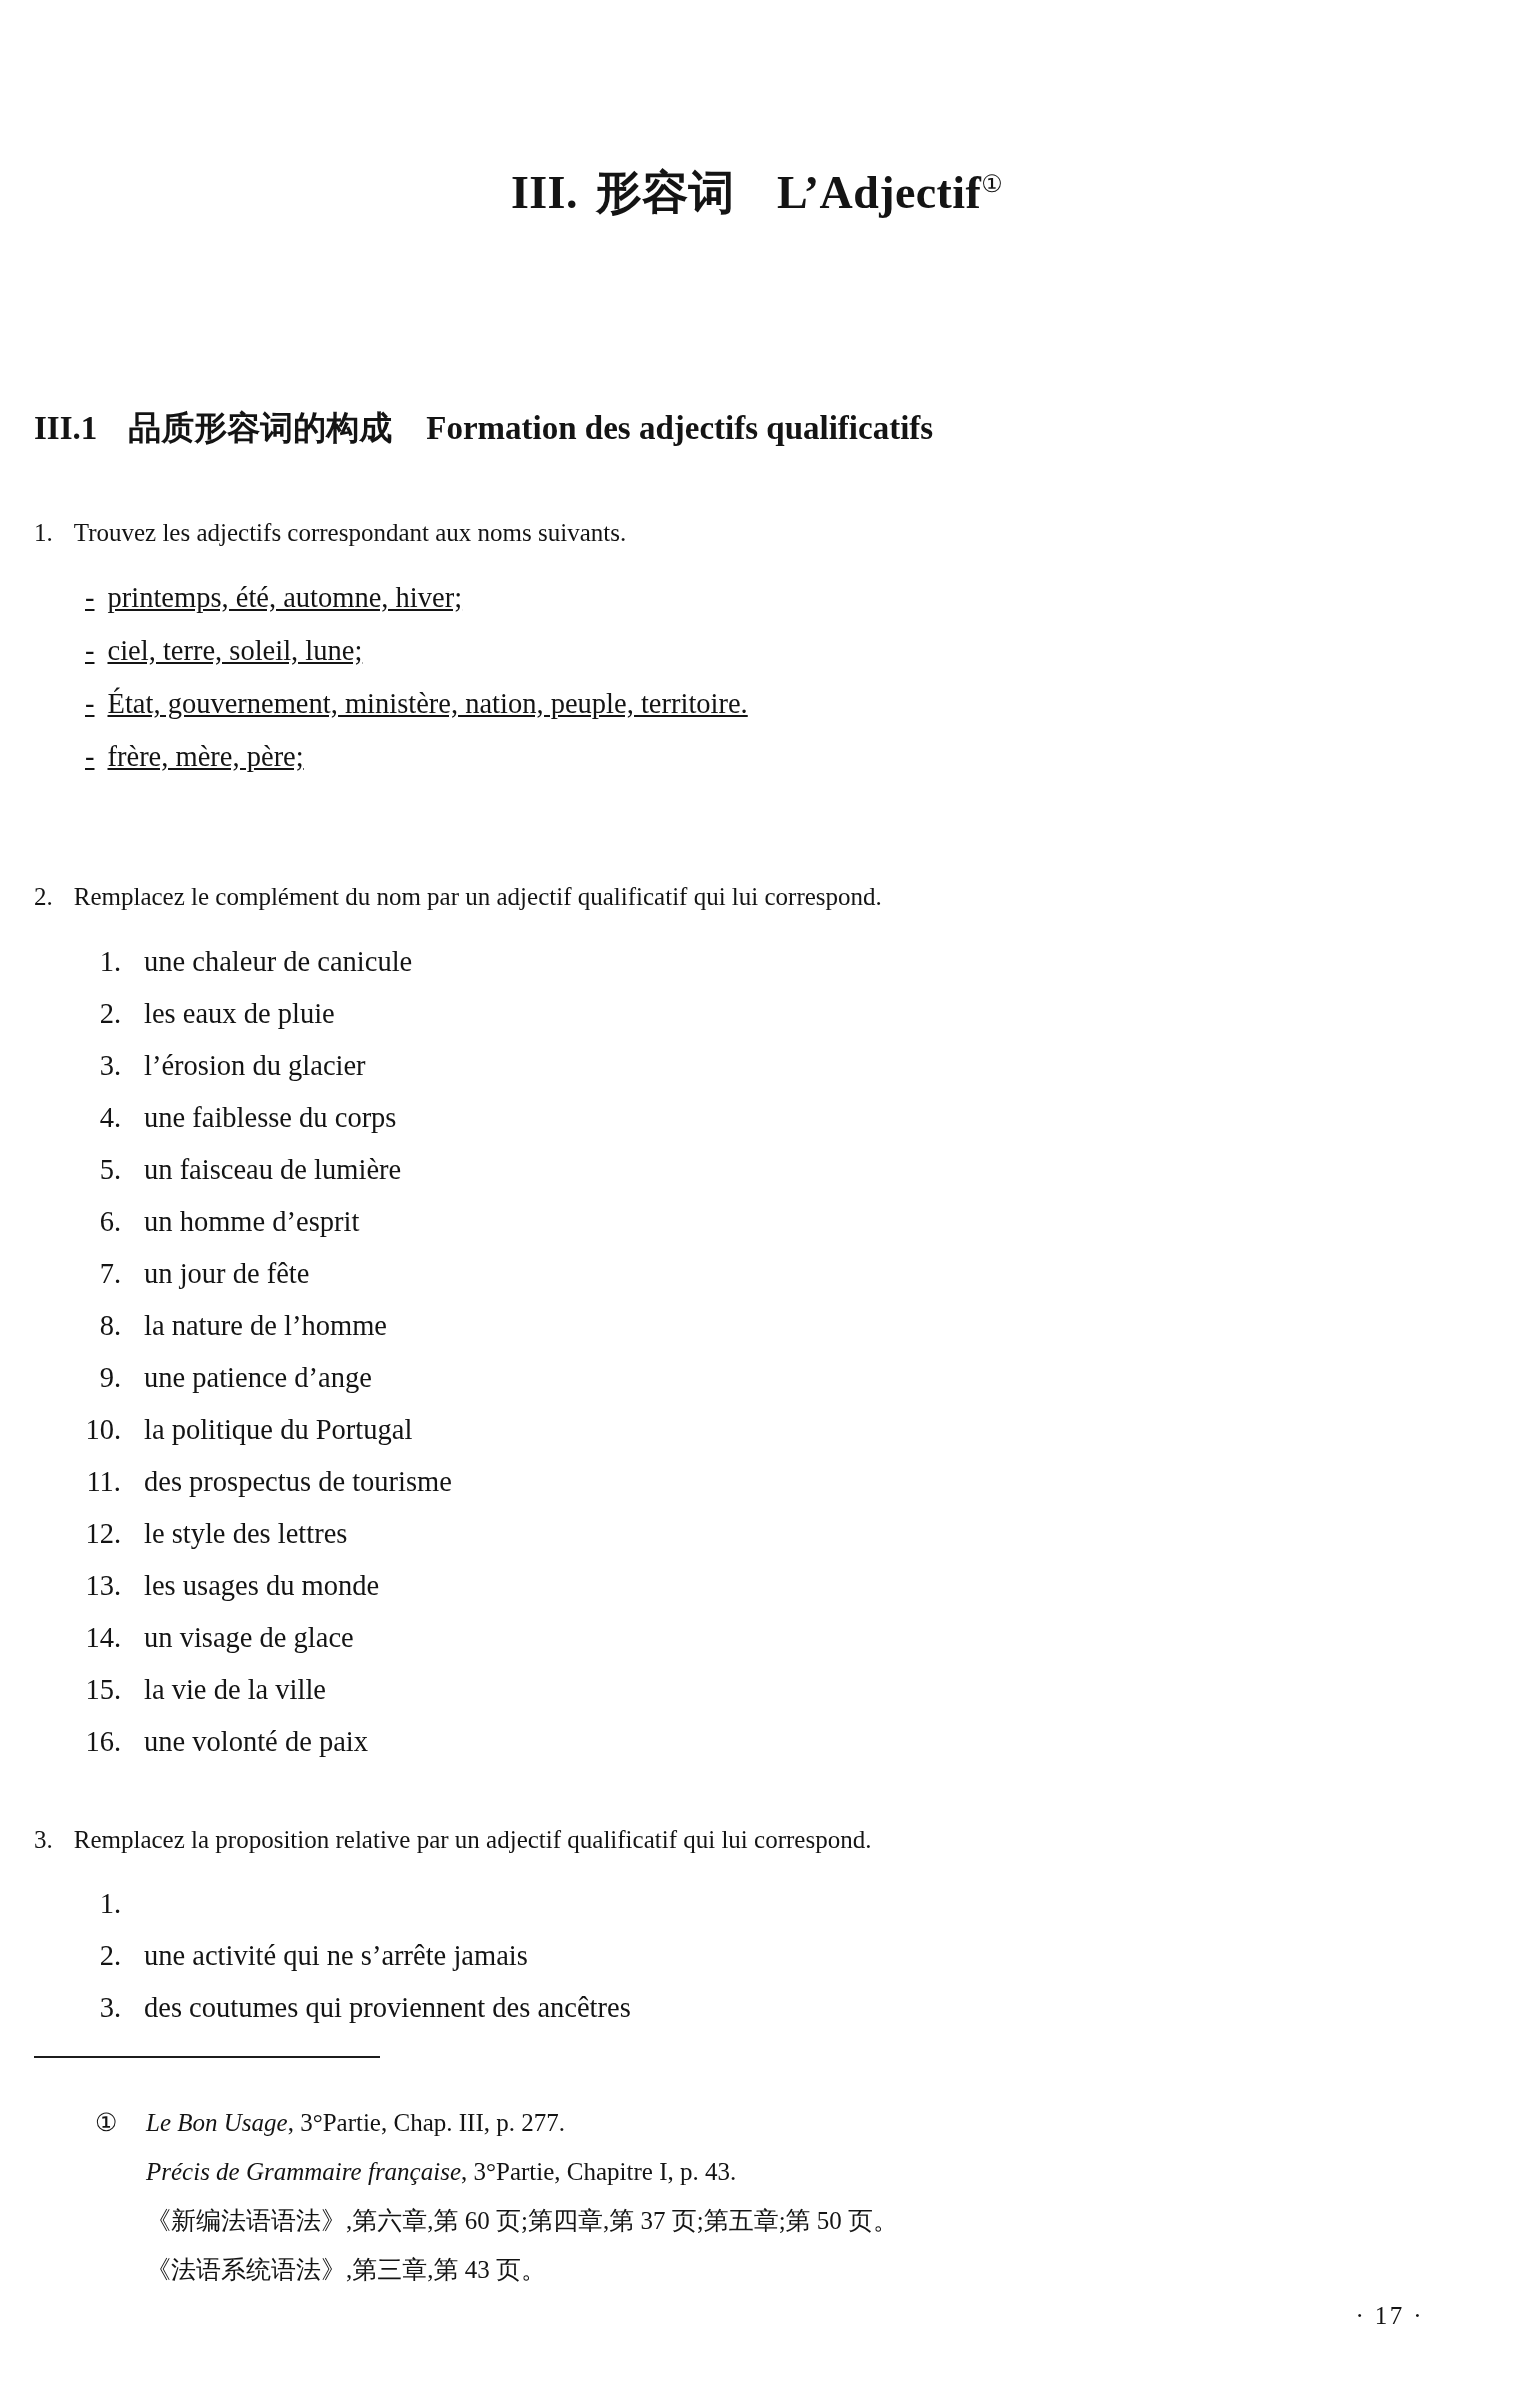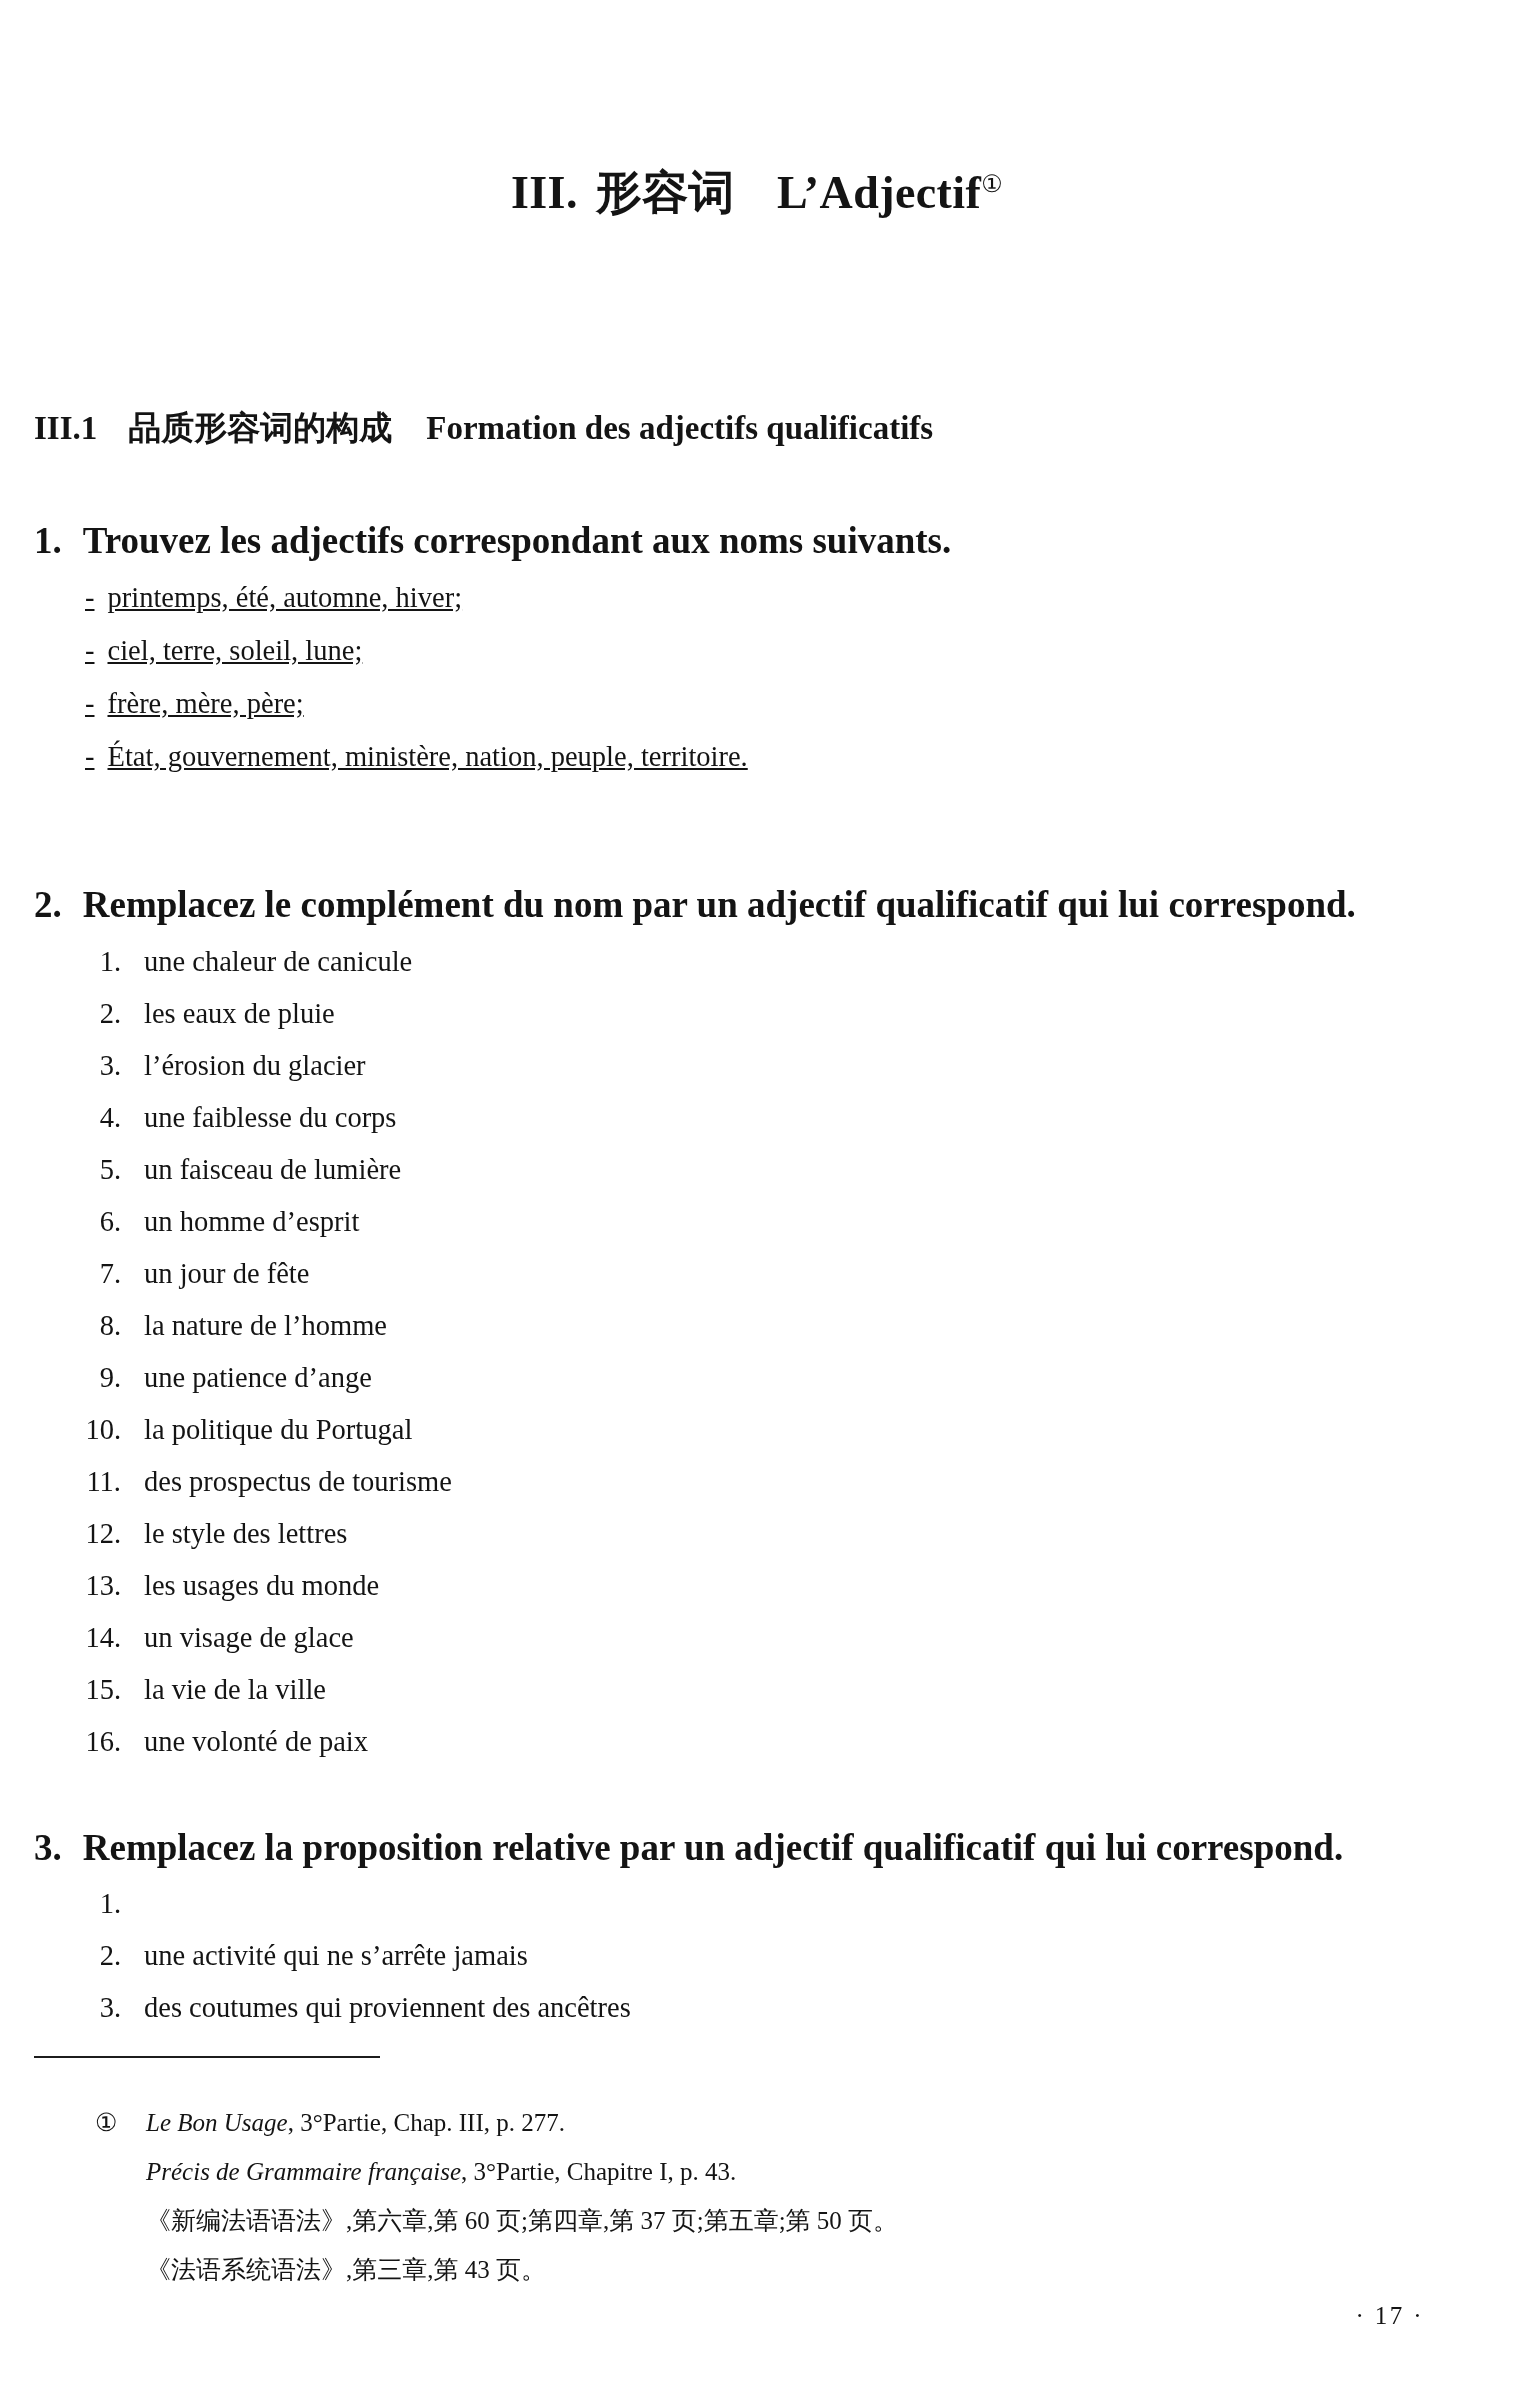--- a/index.html
+++ b/index.html
@@ -36,22 +36,22 @@
     left: 34px;
     font-size: 33px;
     font-weight: bold;
   }
   .section-heading .cn { margin-left: 31px; text-align: right; }
   .section-heading .fr { margin-left: 34px; }
 
   .ex-heading {
     position: absolute;
     left: 34px;
-    font-size: 37px;
-    font-weight: bold;
+    font-size: 25px;
+    font-weight: normal;
   }
   .ex-heading .num { margin-right: 21px; }
   #ex1-heading { top: 519px; }
   #ex2-heading { top: 883px; }
   #ex3-heading { top: 1826px; }
 
   .dash-list {
     position: absolute;
     top: 571px;
     left: 85px;
@@ -111,22 +111,22 @@
   <span>III.1</span><span class="cn">品质形容词的构成</span><span class="fr">Formation des adjectifs qualificatifs</span>
 </h2>
 
 <h3 class="ex-heading" id="ex1-heading">
   <span class="num">1.</span><span>Trouvez les adjectifs correspondant aux noms suivants.</span>
 </h3>
 
 <div class="dash-list" id="ex1-list">
   <div class="row"><span class="dash">-</span><span>printemps, été, automne, hiver;</span></div>
   <div class="row"><span class="dash">-</span><span>ciel, terre, soleil, lune;</span></div>
+  <div class="row"><span class="dash">-</span><span>État, gouvernement, ministère, nation, peuple, territoire.</span></div>
   <div class="row"><span class="dash">-</span><span>frère, mère, père;</span></div>
-  <div class="row"><span class="dash">-</span><span>État, gouvernement, ministère, nation, peuple, territoire.</span></div>
 </div>
 
 <h3 class="ex-heading" id="ex2-heading">
   <span class="num">2.</span><span>Remplacez le complément du nom par un adjectif qualificatif qui lui correspond.</span>
 </h3>
 
 <div class="num-list" id="ex2-list">
   <div class="row">
       <span class="num-cell">1.</span>
       <span class="item-text">une chaleur de canicule</span>

